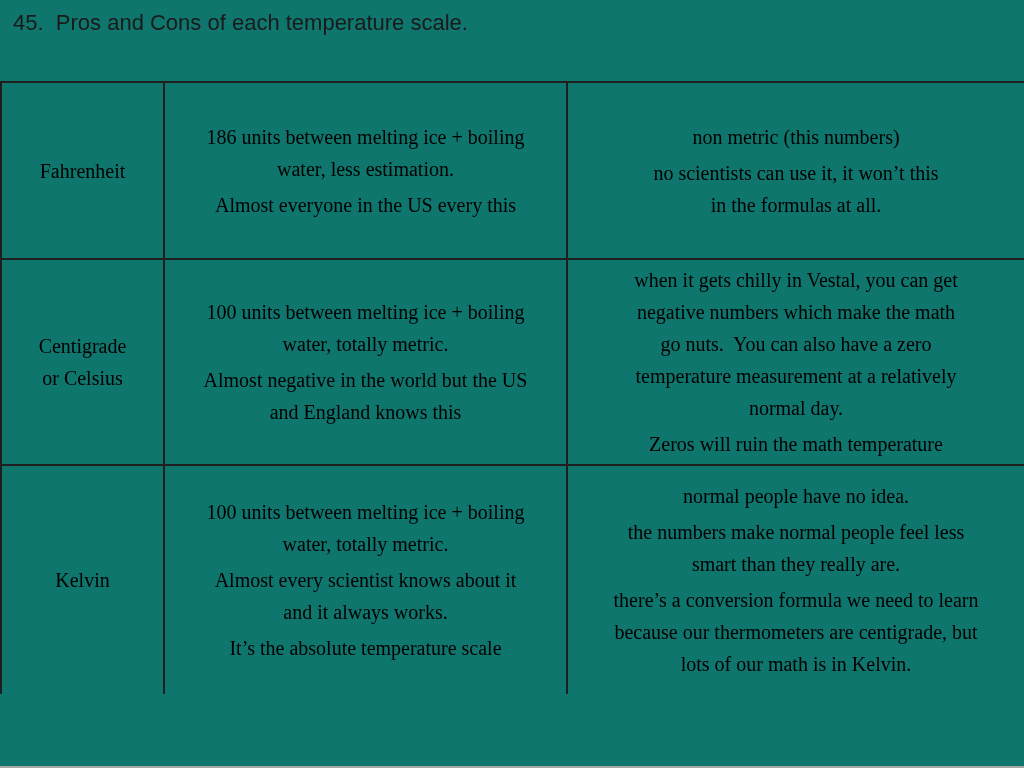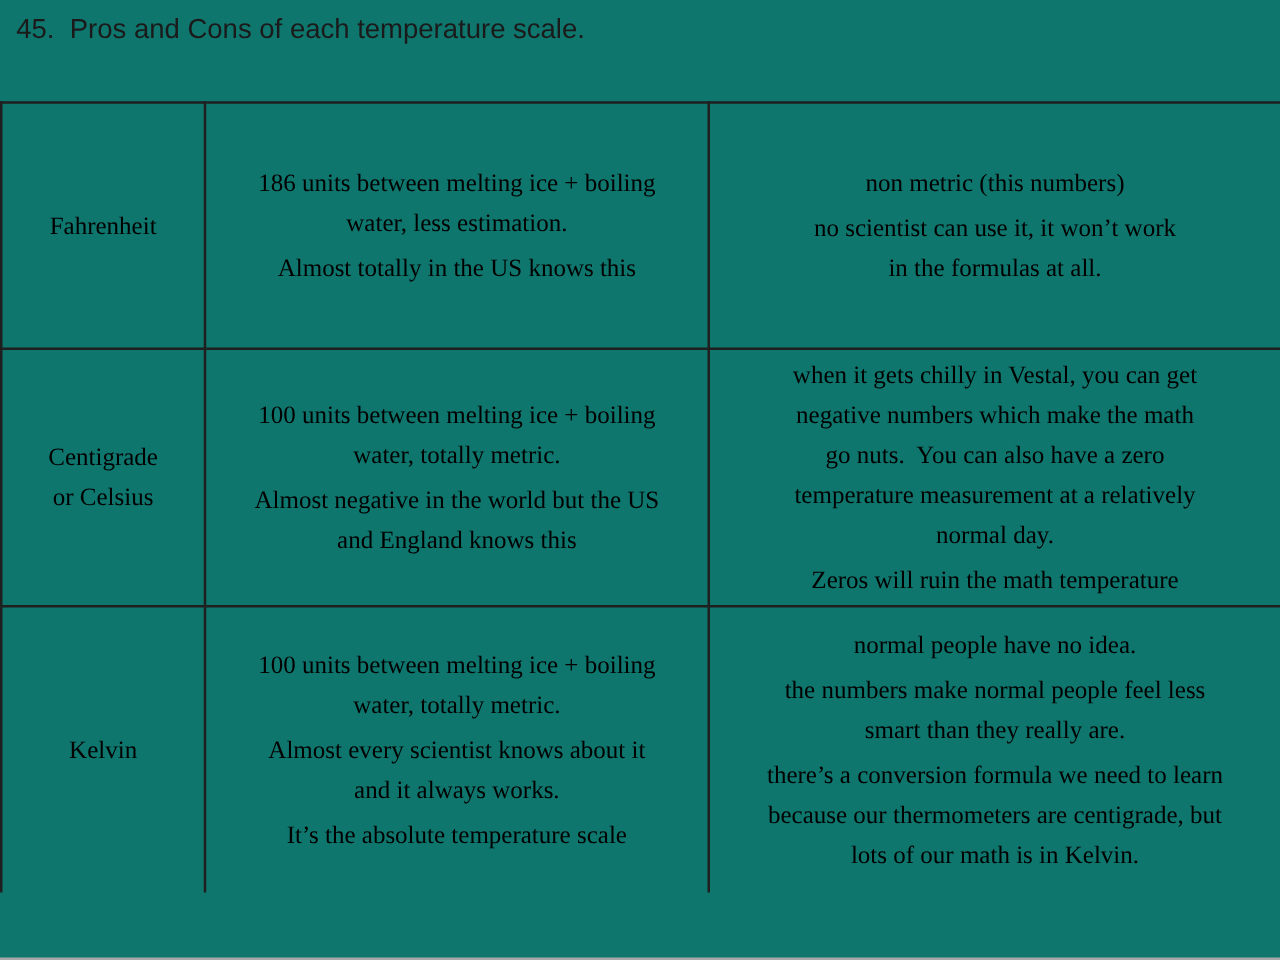--- a/index.html
+++ b/index.html
@@ -47,21 +47,21 @@
   table.pros-cons tr.last-row td {
     border-bottom: none;
   }
   td .para {
     margin: 4px 0;
     white-space: pre-wrap;
   }
   .header-row td {
     height: 50px;
   }
-  .row-1 td { height: 197px; }
+  .row-1 td { height: 177px; }
   .row-2 td { height: 163px; }
   .row-3 td { height: 229px; }
   .slide-bottom-edge {
     position: absolute;
     left: 0;
     bottom: 0;
     width: 1024px;
     height: 2px;
     background: #a8a8a8;
   }
@@ -82,25 +82,25 @@
 
     <tbody>
 
     <tr class="row-1">
       <td>
         <div class="para">Fahrenheit</div>
       </td>
       <td>
         <div class="para">186 units between melting ice + boiling
 water, less estimation.</div>
-        <div class="para">Almost totally in the US knows this</div>
+        <div class="para">Almost everyone in the US every this</div>
       </td>
       <td>
         <div class="para">non metric (this numbers)</div>
-        <div class="para">no scientist can use it, it won’t work
+        <div class="para">no scientists can use it, it won’t this
 in the formulas at all.</div>
       </td>
     </tr>
 
     <tr class="row-2">
       <td>
         <div class="para">Centigrade
 or Celsius</div>
       </td>
       <td>

